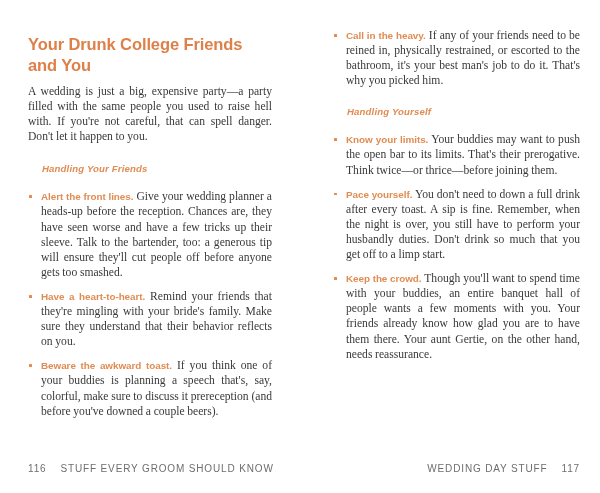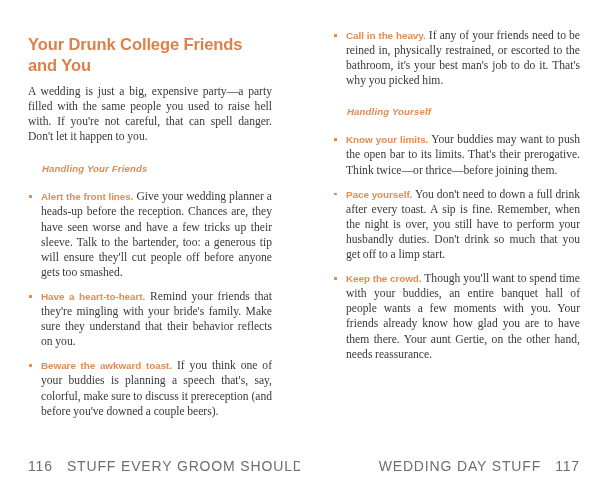--- a/index.html
+++ b/index.html
@@ -110,21 +110,21 @@
     font-size: 9.9px;
     color: #E08C52;
     letter-spacing: -0.05px;
   }
 
   
   .footer {
     position: absolute;
     bottom: 19px;
     font-family: "Liberation Sans", "DejaVu Sans", sans-serif;
-    font-size: 14px;
+    font-size: 10px;
     letter-spacing: 0.85px;
     color: #6d6e70;
     display: flex;
     align-items: baseline;
     white-space: nowrap;
     margin-top: 16px;
   }
   .footer-left  { left: 28px; }
   .footer-right { right: 20px; justify-content: center; }
 

